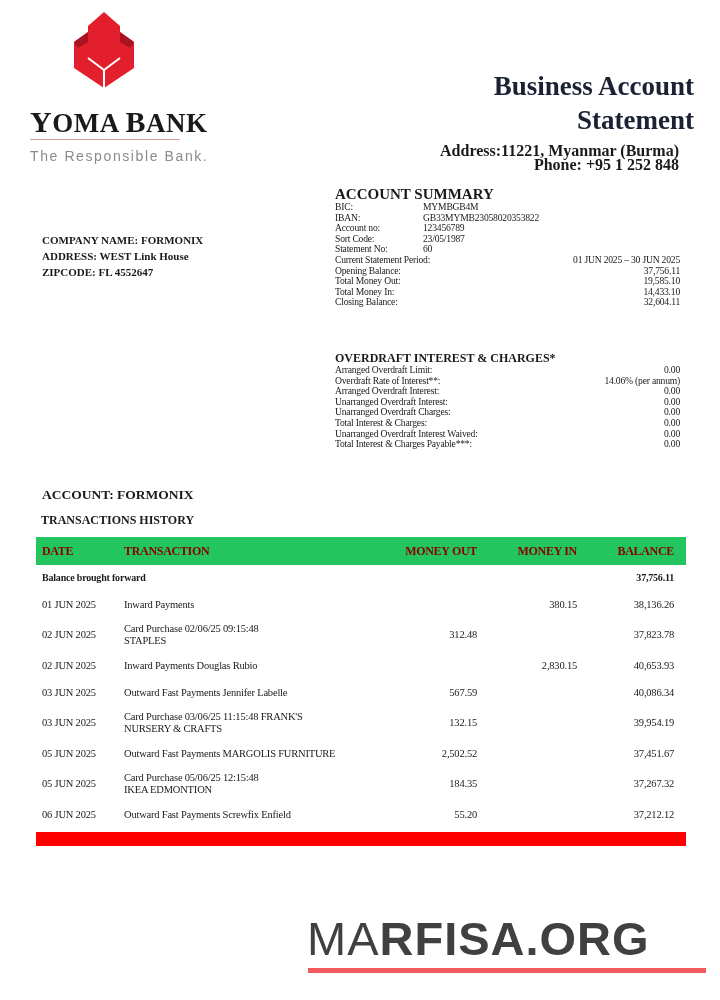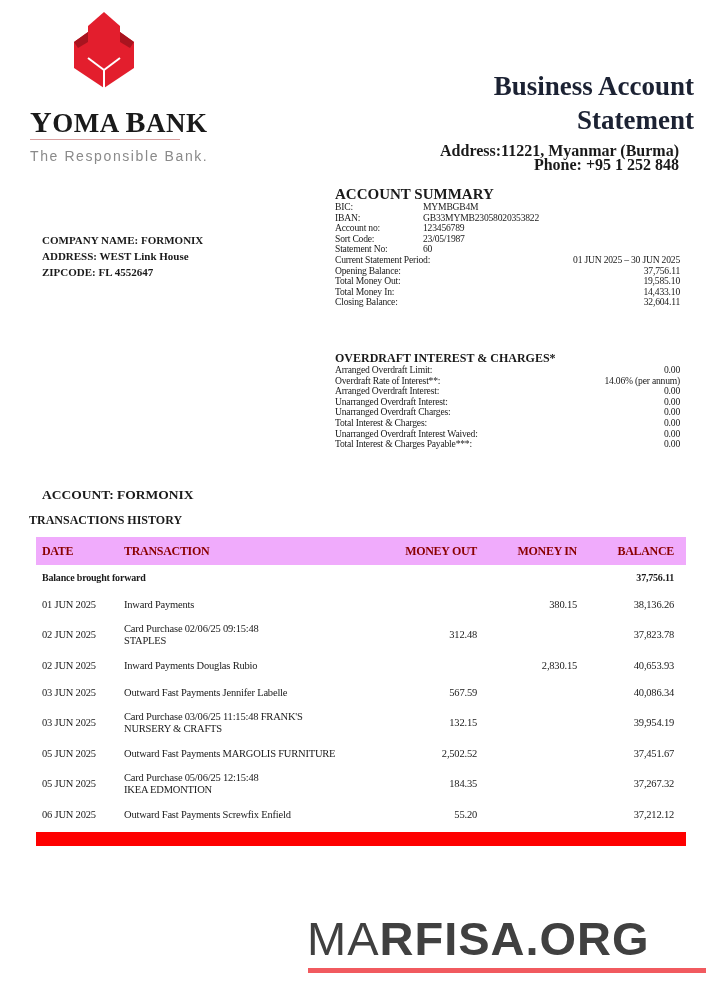--- a/index.html
+++ b/index.html
@@ -24,24 +24,24 @@
     .kv-row { display: flex; font-size: 9.6px; line-height: 10.6px; letter-spacing: -0.2px; }
     .kv-row .k { flex: 0 0 88px; }
     .kv-row .v { flex: 1; }
     .kv-row.wide .k { flex: 1; }
     .kv-row.wide .v { flex: 0 0 auto; text-align: right; }
 
     .overdraft { position: absolute; left: 335px; top: 351px; width: 345px; }
     .overdraft .section-title { font-size: 12px; line-height: 14px; }
 
     .account-title { position: absolute; left: 42px; top: 487px; font-weight: bold; font-size: 13.5px; }
-    .history-title { position: absolute; left: 29px; top: 513px; font-weight: bold; font-size: 12px; }
+    .history-title { position: absolute; left: 41px; top: 513px; font-weight: bold; font-size: 12px; }
 
     .txn-table { position: absolute; left: 36px; top: 537px; width: 650px; }
-    .thead { display: flex; align-items: center; height: 28px; background: #f0abfc; font-weight: bold; font-size: 12px; color: #8a0000; letter-spacing: -0.3px; }
+    .thead { display: flex; align-items: center; height: 28px; background: #22c55e; font-weight: bold; font-size: 12px; color: #8a0000; letter-spacing: -0.3px; }
     .col-date { width: 88px; padding-left: 6px; }
     .col-txn { width: 260px; }
     .col-out { width: 93px; text-align: right; }
     .col-in { width: 100px; text-align: right; }
     .col-bal { width: 103px; text-align: right; padding-right: 6px; }
     .trow { display: flex; align-items: center; font-size: 10.5px; line-height: 12px; letter-spacing: -0.2px; }
     .trow.single { height: 27px; }
     .trow.double { height: 34px; }
     .trow.bf { height: 26px; font-weight: bold; font-size: 10px; }
     .tfoot { height: 14px; background: #fe0000; margin-top: 4px; }

